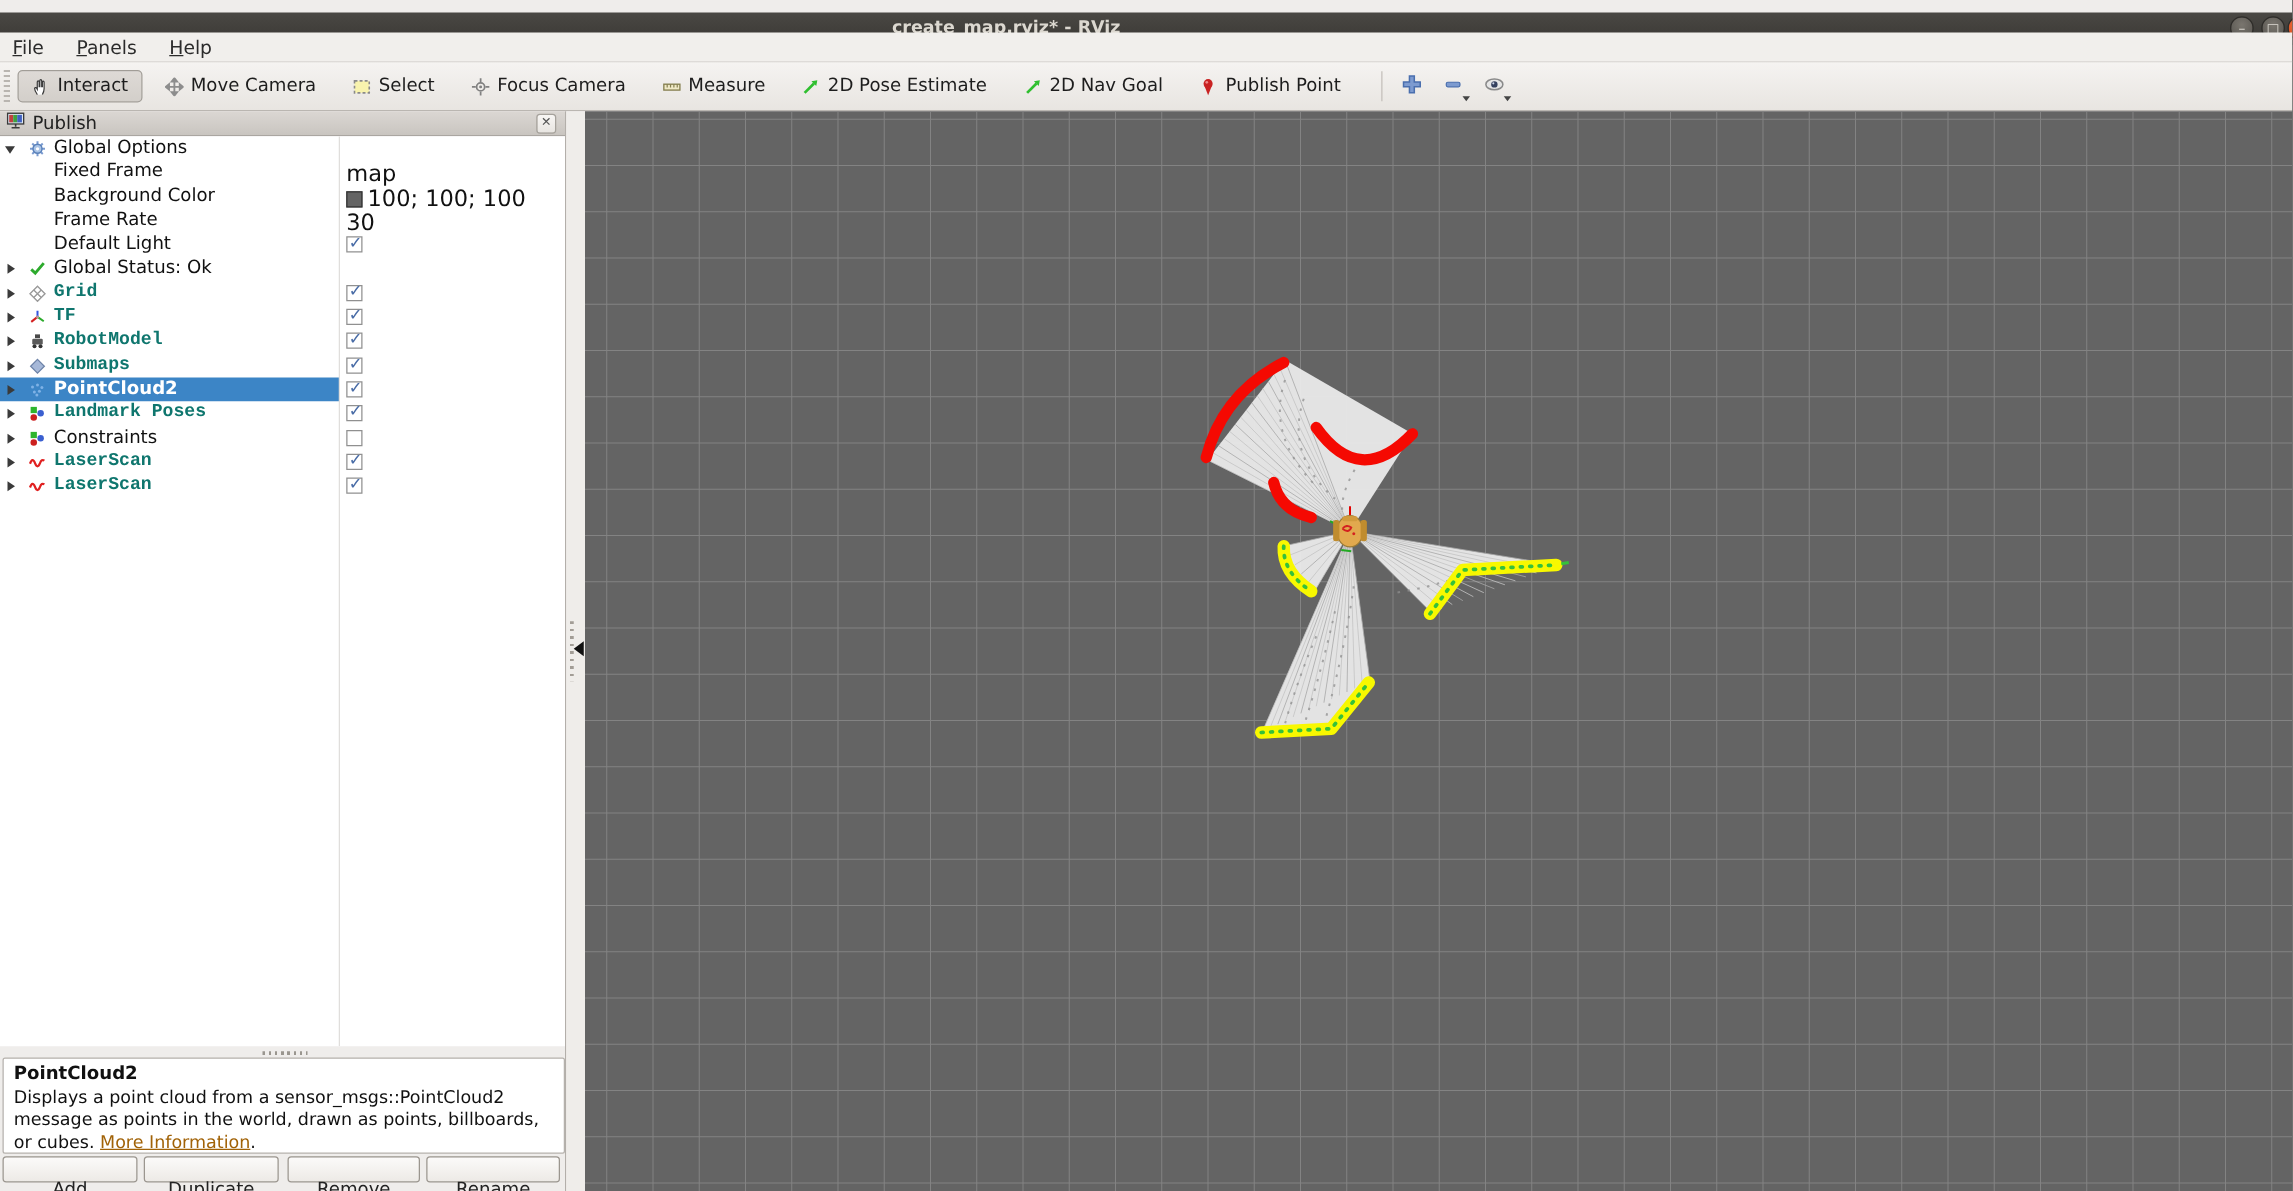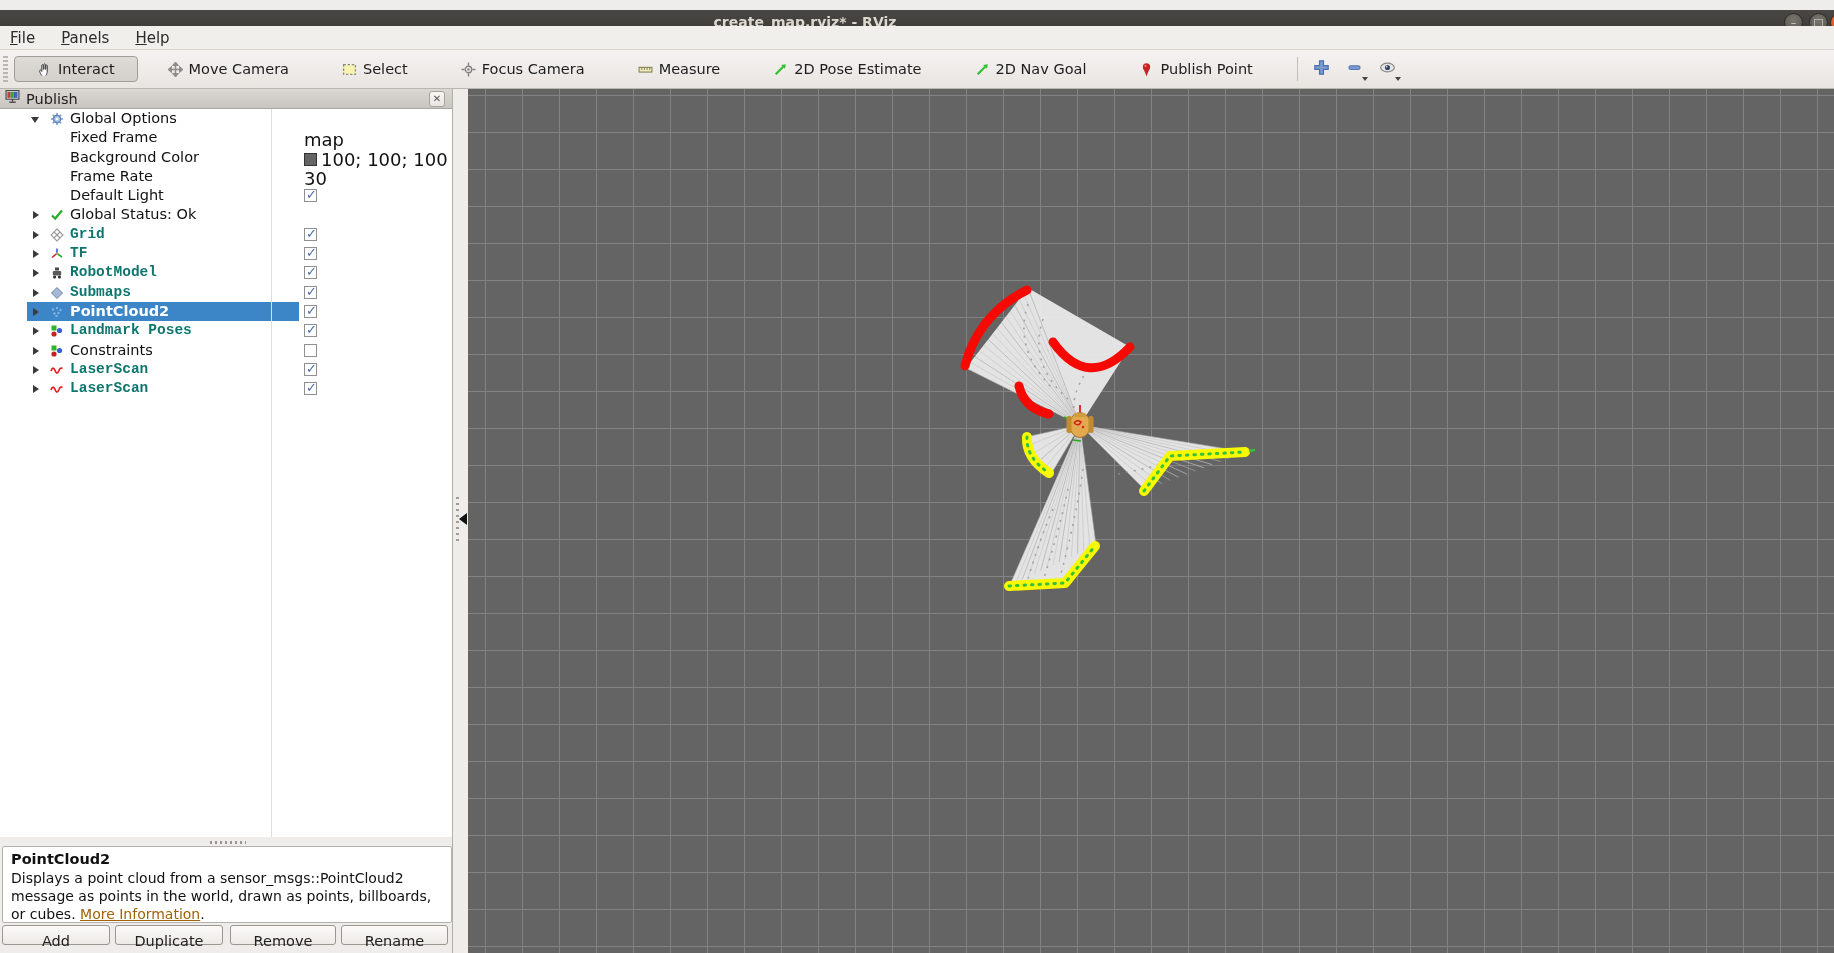--- a/index.html
+++ b/index.html
@@ -21,21 +21,21 @@
     border-bottom:1px solid #d8d5d1;display:flex;align-items:center;padding-left:10px;gap:26px;}
   .menu-item{font-size:15px;color:#2b2b2b;}
   .mn{text-decoration:underline;}
 
   
   .toolbar{position:absolute;left:0;top:50px;width:1834px;height:39px;
     background:linear-gradient(#f5f3f1,#e8e5e1);border-bottom:1px solid #bab6b1;
     display:flex;align-items:center;}
   .tb-grip{width:5px;height:26px;margin:0 6px 0 3px;
     background:repeating-linear-gradient(#b9b5b0 0 2px,transparent 2px 4px);}
-  .tool{display:flex;align-items:center;gap:6px;padding:4px 22px;margin-right:7px;
+  .tool{display:flex;align-items:center;gap:6px;padding:4px 10px;margin-right:7px;
     font-size:14.5px;color:#1d1d1d;border:1px solid transparent;border-radius:4px;background:transparent;}
   .tool.active{background:linear-gradient(#dedad6,#d3cfca);border:1px solid #a19d97;}
   .tool svg{display:block;}
   .tb-sep{width:1px;height:24px;background:#c3bfba;margin:0 10px 0 14px;}
   .tb-iconbtn{position:relative;width:28px;height:28px;border:none;background:transparent;
     display:flex;align-items:center;justify-content:center;margin-right:5px;}
   .dd-caret{position:absolute;right:1px;bottom:2px;width:0;height:0;
     border-left:3.5px solid transparent;border-right:3.5px solid transparent;border-top:4px solid #444;}
 
   
@@ -43,21 +43,21 @@
     border-right:1px solid #b3afaa;}
   .panel-header{position:absolute;left:0;top:0;width:452px;height:20px;
     background:linear-gradient(#dbd7d3,#c9c5c0);border-bottom:1px solid #aaa6a1;
     display:flex;align-items:center;padding-left:5px;gap:6px;}
   .panel-title{font-size:14.5px;color:#222;}
   .panel-close{position:absolute;right:7px;top:2px;width:16px;height:16px;border-radius:3px;
     border:1px solid #a6a29c;background:linear-gradient(#f8f6f4,#e8e5e1);
     font-size:10px;line-height:14px;text-align:center;color:#555;font-weight:bold;}
   .tree{position:absolute;left:0;top:20px;width:452px;height:728px;background:#ffffff;overflow:hidden;}
   .tree-colsep{position:absolute;left:271px;top:0;bottom:0;width:1px;background:#e0dedc;}
-  .trow{position:relative;height:19.3px;margin-left:27px;}
+  .trow{position:relative;height:19.3px;}
   .trow .rowbg{position:absolute;left:0;top:0;width:272px;height:100%;}
   .trow.sel .rowbg{background:#3c85c6;}
   .arrow{position:absolute;left:6px;top:6px;width:0;height:0;}
   .arrow.r{border-top:4.5px solid transparent;border-bottom:4.5px solid transparent;border-left:6px solid #3a3a3a;}
   .arrow.d{border-left:4.5px solid transparent;border-right:4.5px solid transparent;border-top:6px solid #3a3a3a;top:8px;left:4px;}
   .ticon{position:absolute;left:23px;top:3px;width:14px;height:14px;}
   .ticon svg{display:block;}
   .tlabel{position:absolute;left:43px;top:1px;font-size:14.5px;color:#111;white-space:nowrap;}
   .tlabel.blue{color:#0f766e;font-weight:bold;font-family:Liberation Mono, monospace;}
   .trow.sel .tlabel{color:#fff;font-weight:bold;}
@@ -67,21 +67,21 @@
   .cbox.checked::after{content:"✓";position:absolute;left:1px;top:-3px;font-size:13px;font-weight:bold;color:#4a6da7;}
   .tree-splitter{position:absolute;left:0;top:748px;width:452px;height:10px;}
   .tree-splitter .dots{position:absolute;left:210px;top:4px;width:36px;height:3px;
     background:repeating-linear-gradient(90deg,#9a968f 0 2px,transparent 2px 5px);}
 
   .desc-box{position:absolute;left:2px;top:757px;width:450px;height:77px;background:#fff;
     border:1px solid #b5b1ac;border-radius:2px;padding:3px 8px;font-size:14px;line-height:1.3;color:#111;}
   .desc-title{font-weight:bold;font-size:14.5px;}
   .desc-link{color:#a16207;text-decoration:underline;}
   .abtn{position:absolute;top:836px;height:20px;border:1px solid #9b968f;border-radius:3px;
-    background:linear-gradient(#fbfaf9,#edeae6);font-size:14.5px;color:#222;text-align:center;padding-top:7px;}
+    background:linear-gradient(#fbfaf9,#edeae6);font-size:14.5px;color:#222;text-align:center;padding-top:18px;}
 
   
   .vsplit{position:absolute;left:453px;top:89px;width:15px;bottom:0;background:#efedea;}
   .vsplit .vdots{position:absolute;left:3px;top:408px;width:3px;height:48px;
     background:repeating-linear-gradient(#a29d96 0 2px,transparent 2px 6px);}
   .collapse-arrow{position:absolute;left:6px;top:424px;width:0;height:0;
     border-top:6px solid transparent;border-bottom:6px solid transparent;border-right:8px solid #111;}
 
   
   .viewport{position:absolute;left:468px;top:89px;right:0;bottom:0;background-color:#646464;

